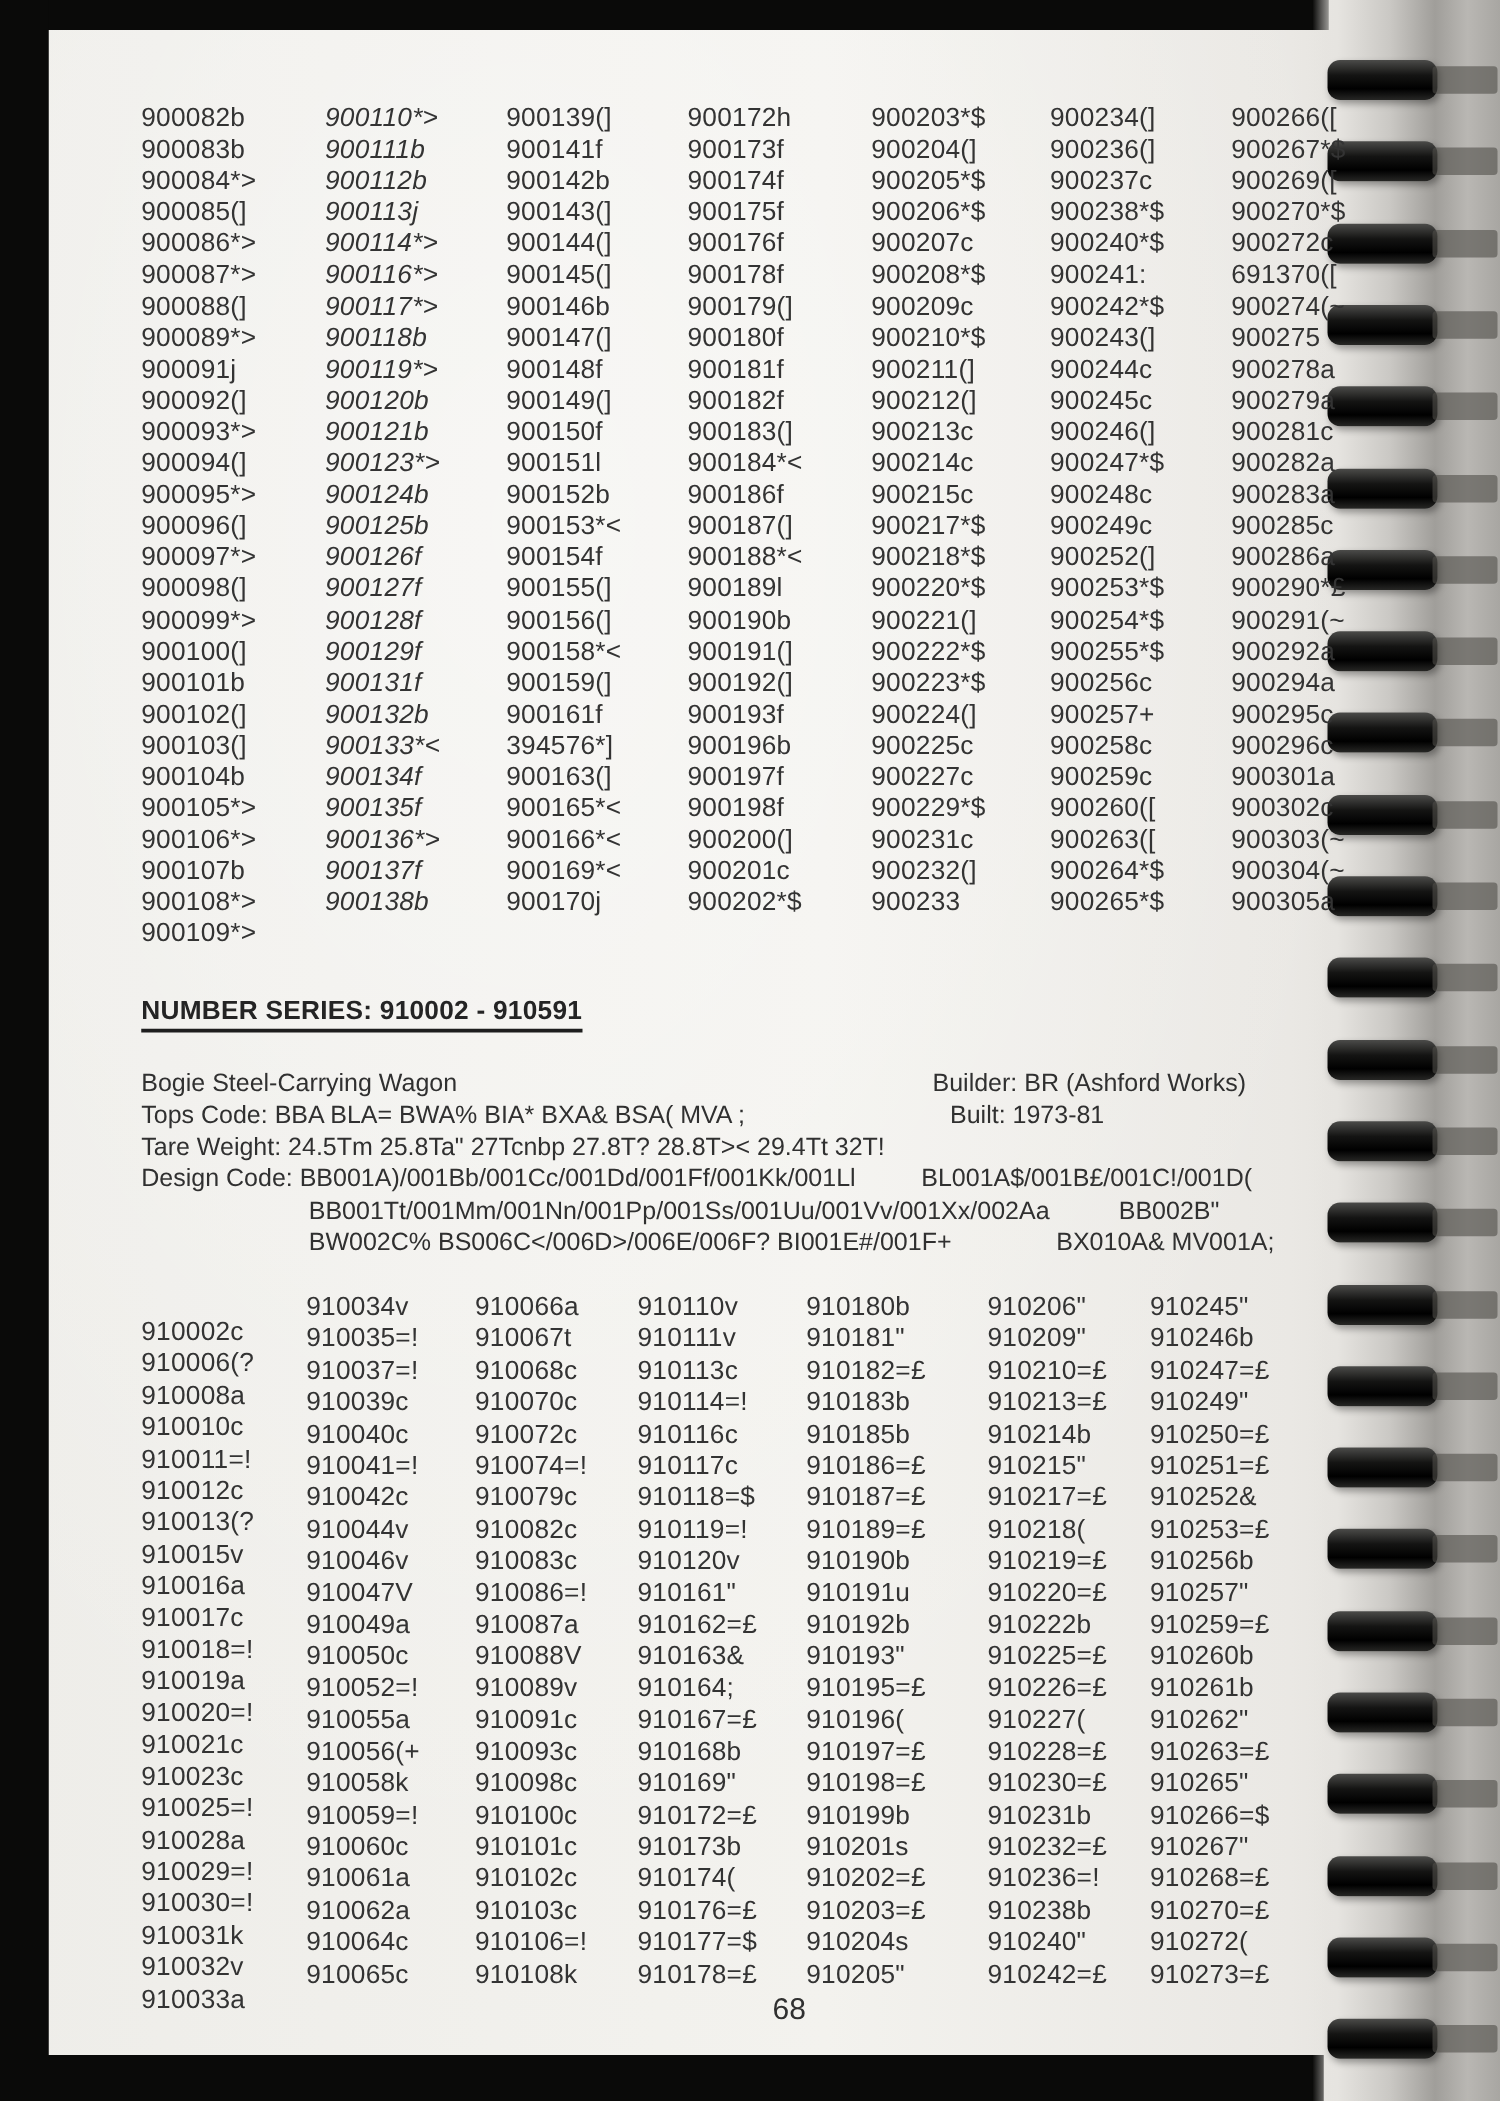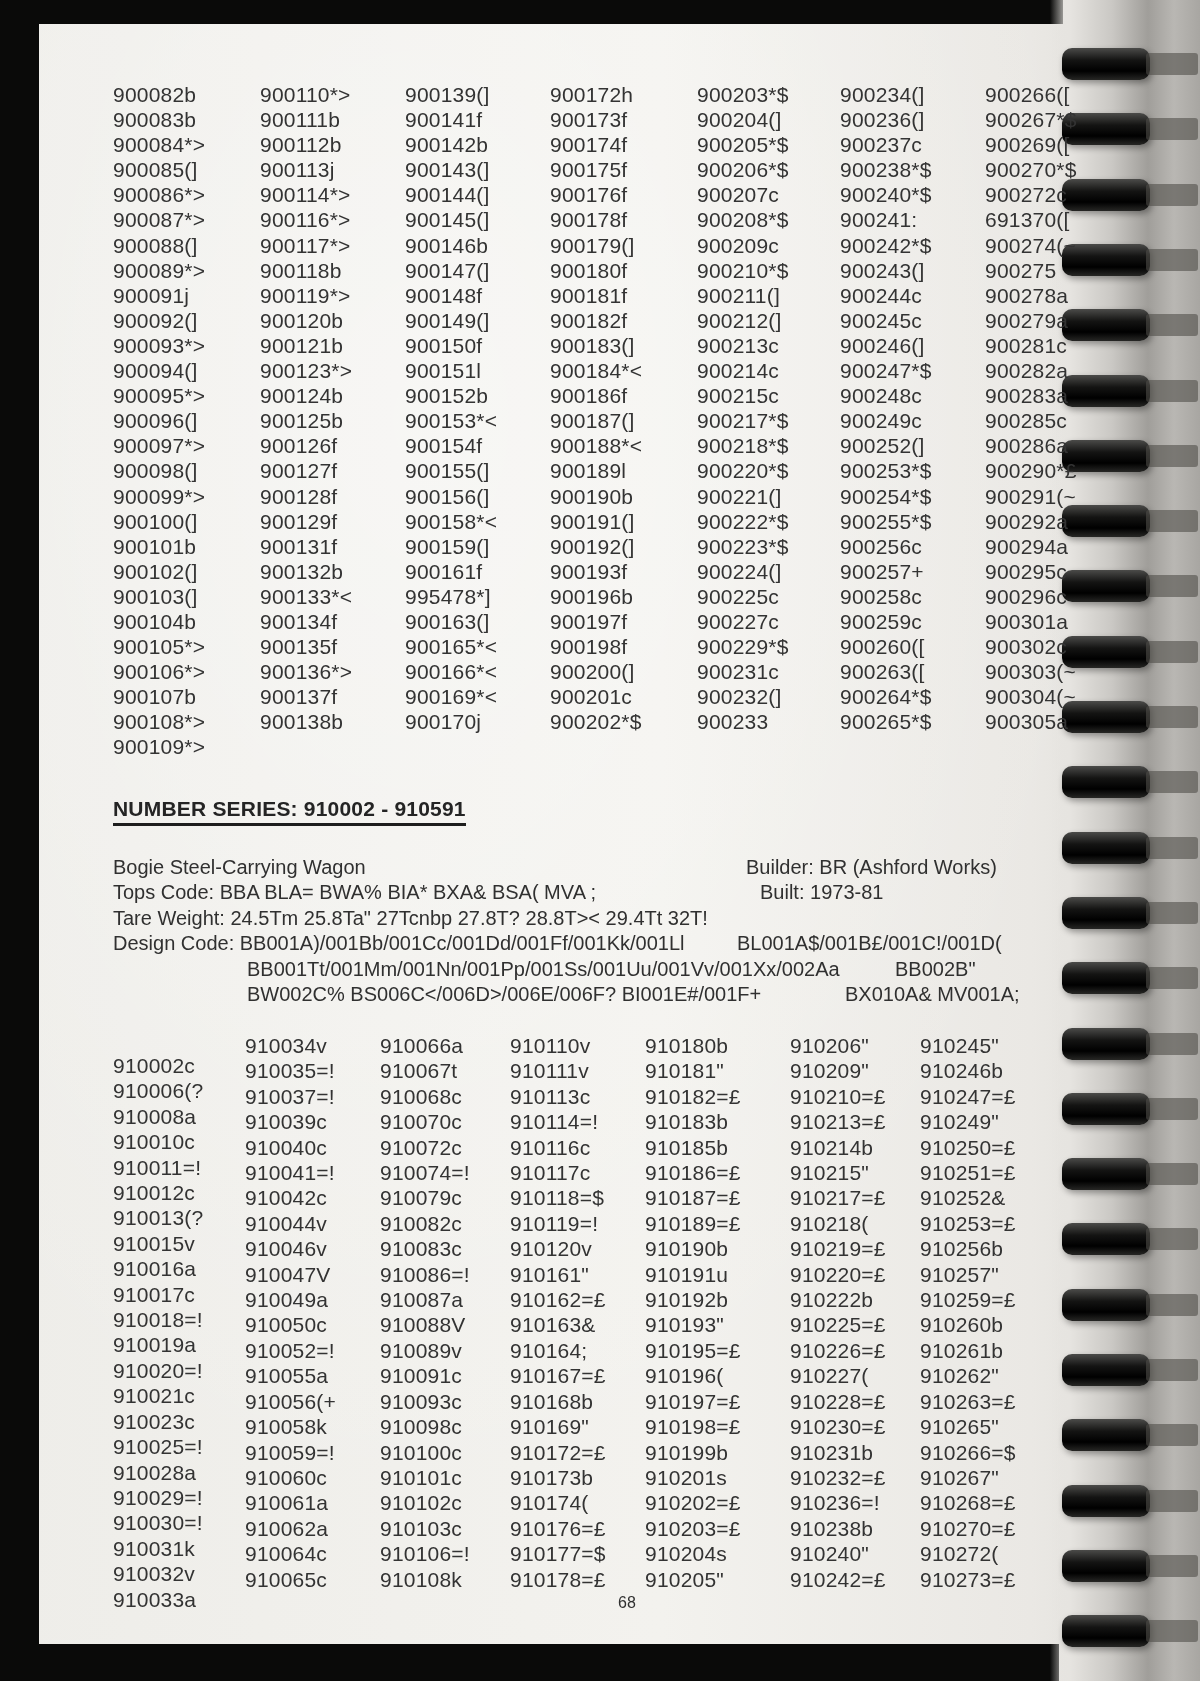--- a/index.html
+++ b/index.html
@@ -23,21 +23,21 @@
     box-shadow:2px 3px 6px rgba(0,0,0,.35);}
   .tooth::after{content:"";position:absolute;left:84px;top:5px;width:52px;height:22px;
     background:#504e4a;border-radius:3px;opacity:.6;}
   
   .num-grid{position:absolute;display:flex;align-items:flex-start;}
   .num-col{flex:0 0 auto;}
   .num{white-space:nowrap;letter-spacing:.2px;font-size:21px;}
   .top-grid{left:113px;top:82px;gap:10px;}
   .top-grid .num{line-height:25.1px;}
   .top-grid .num-col:nth-child(1){width:137px;}
-  .top-grid .num-col:nth-child(2){width:135px;}
+  .top-grid .num-col:nth-child(2){width:135px;font-style:italic;}
   .top-grid .num-col:nth-child(3){width:135px;}
   .top-grid .num-col:nth-child(4){width:137px;}
   .top-grid .num-col:nth-child(5){width:133px;}
   .top-grid .num-col:nth-child(6){width:135px;}
   .bottom-grid{left:113px;top:1033px;}
   .bottom-grid .num{line-height:25.4px;}
   .bottom-grid .num-col:nth-child(1){width:132px;margin-top:20px;}
   .bottom-grid .num-col:nth-child(2){width:135px;}
   .bottom-grid .num-col:nth-child(3){width:130px;}
   .bottom-grid .num-col:nth-child(4){width:135px;}
@@ -50,21 +50,21 @@
   
   .info{position:absolute;left:113px;top:855px;width:940px;font-size:20px;color:#303030;}
   .info-row{position:relative;height:25.4px;line-height:25.4px;white-space:nowrap;}
   .info-row .right{position:absolute;top:0;}
   .r-builder{left:633px;}
   .r-built{left:647px;}
   .r-dc0{left:624px;}
   .r-dc1{left:782px;}
   .r-dc2{left:732px;}
   .indent{padding-left:134px;}
-  .page-number{position:absolute;left:618px;top:1594px;font-size:16px;color:#303030;}
+  .page-number{position:absolute;left:618px;top:1594px;font-size:24px;color:#303030;}
 </style>
 </head>
 <body>
 
 <div class="scan">
   <div class="bar bar-top"></div>
   <div class="bar bar-left"></div>
   <div class="bar bar-bottom"></div>
 
   <div class="binding" id="binding">
@@ -167,21 +167,21 @@
         <div class="num">900150f</div>
         <div class="num">900151l</div>
         <div class="num">900152b</div>
         <div class="num">900153*&lt;</div>
         <div class="num">900154f</div>
         <div class="num">900155(]</div>
         <div class="num">900156(]</div>
         <div class="num">900158*&lt;</div>
         <div class="num">900159(]</div>
         <div class="num">900161f</div>
-        <div class="num">995478*]</div>
+        <div class="num">394576*]</div>
         <div class="num">900163(]</div>
         <div class="num">900165*&lt;</div>
         <div class="num">900166*&lt;</div>
         <div class="num">900169*&lt;</div>
         <div class="num">900170j</div>
       </div>
       <div class="num-col">
         <div class="num">900172h</div>
         <div class="num">900173f</div>
         <div class="num">900174f</div>

